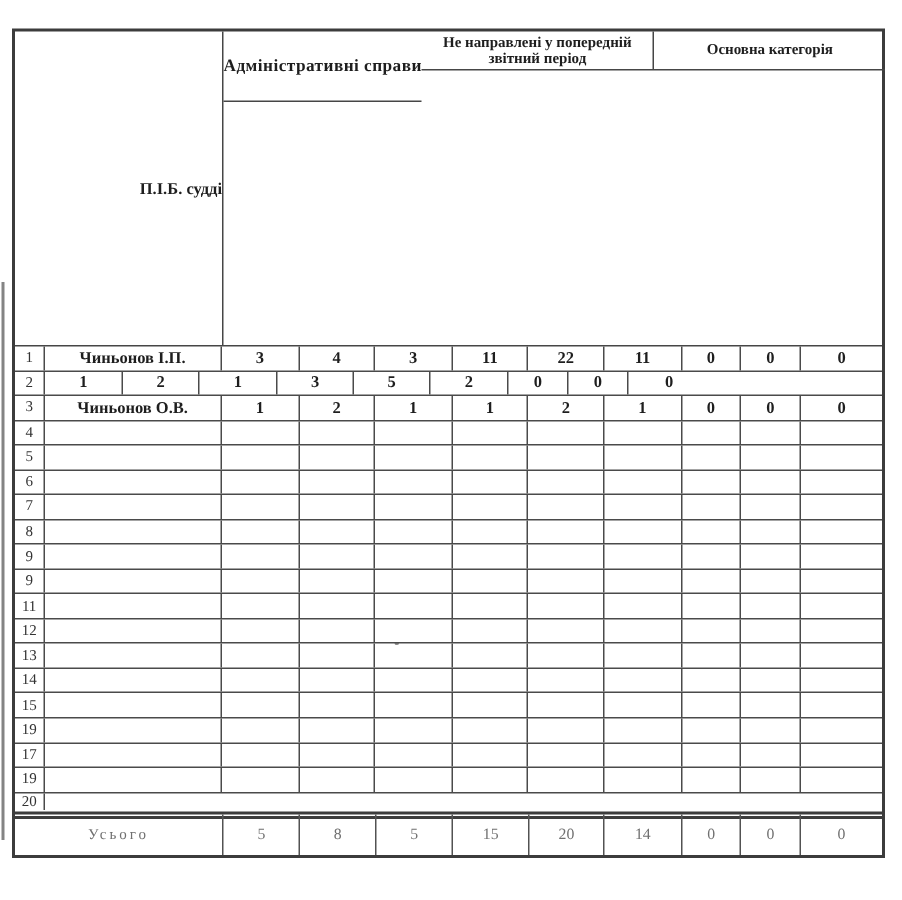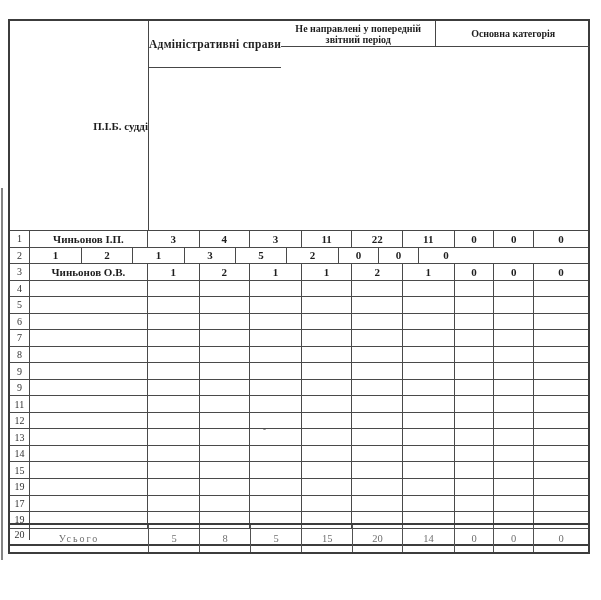--- a/index.html
+++ b/index.html
@@ -73,21 +73,21 @@
     box-sizing:border-box;border-right:1.5px solid #4a4a4a;
     display:flex;align-items:center;justify-content:center;
     overflow:hidden;
   }
   .row .cell:last-child{border-right:none;}
   .cnum{width:20px;font-size:10px;color:#333;}
   .cname{width:119px;font-weight:bold;font-size:11px;}
   .cval{font-weight:bold;font-size:11px;}
 
   .total{
-    position:absolute;left:8px;top:523px;width:582px;height:31px;
+    position:absolute;left:8px;top:541px;width:582px;height:31px;
     border:2px solid #3c3c3c;box-sizing:border-box;
     display:flex;color:#707070;
   }
   .tlabel{
     width:139px;flex:none;box-sizing:border-box;border-right:1.5px solid #525252;
     display:flex;align-items:center;justify-content:center;
     font-size:10px;letter-spacing:2px;
   }
   .tcell{
     box-sizing:border-box;border-right:1.5px solid #525252;

